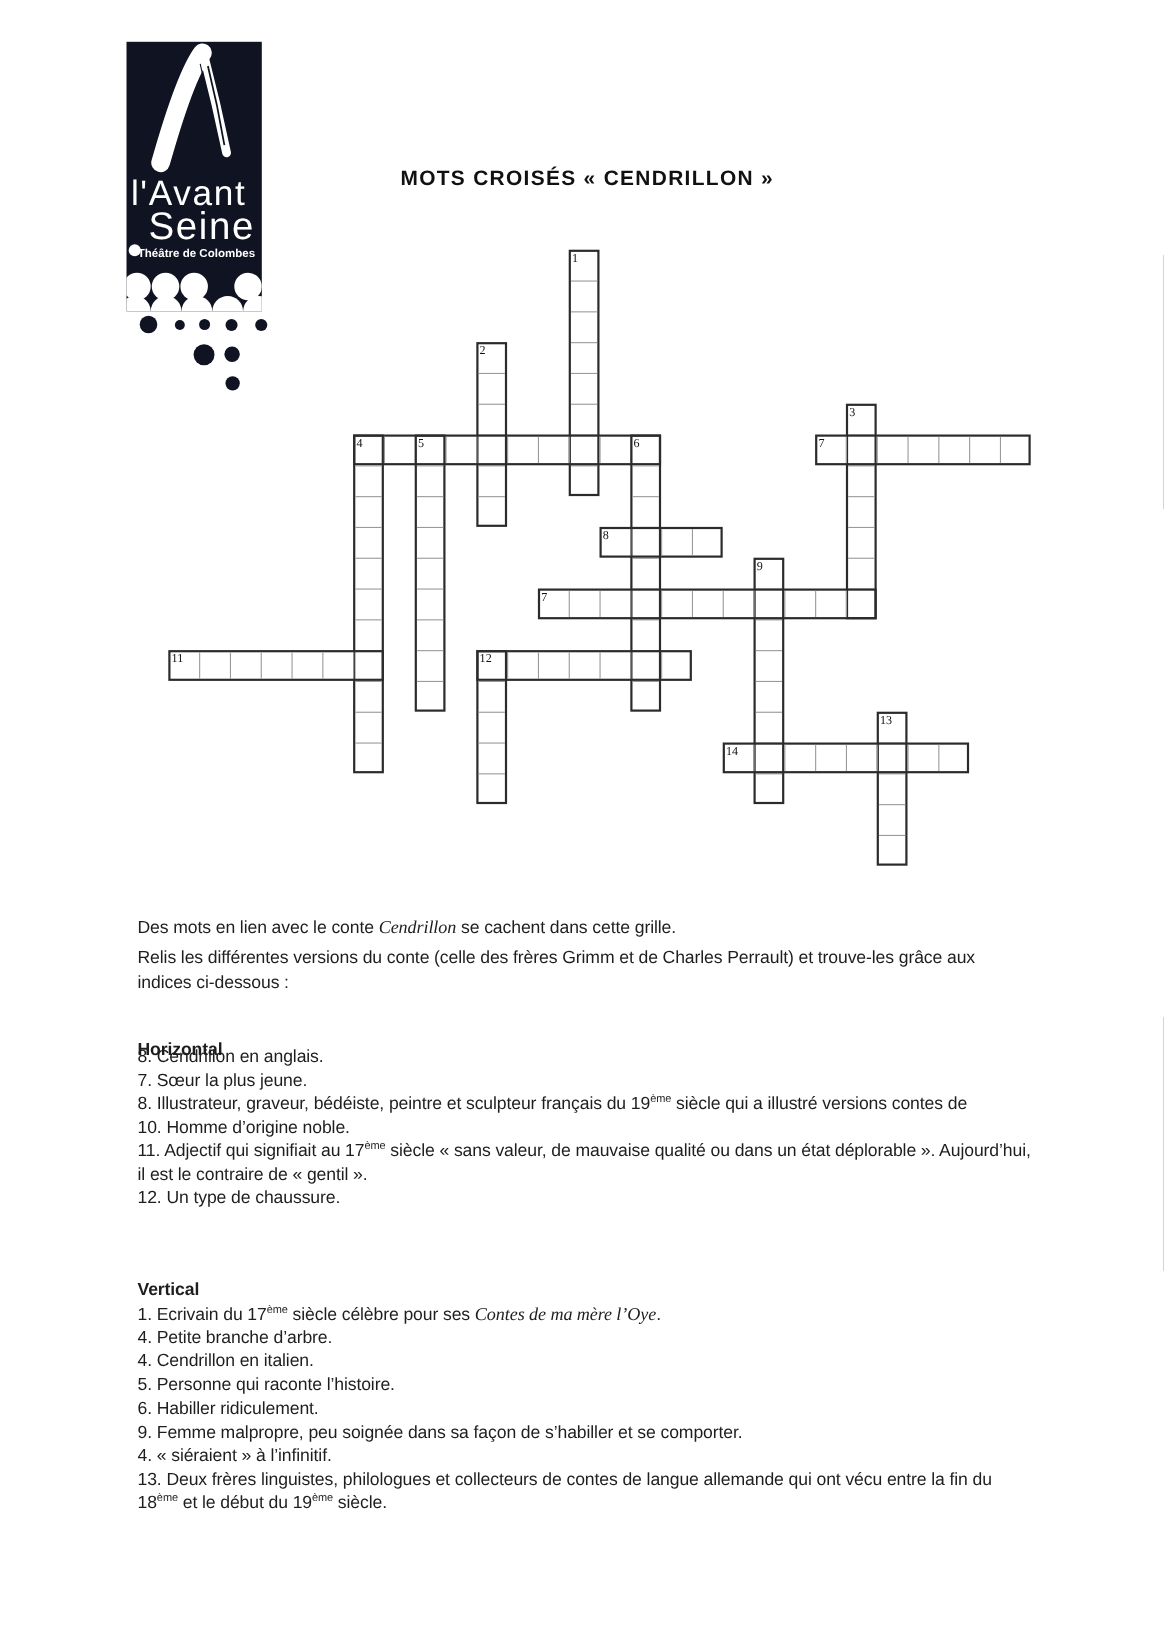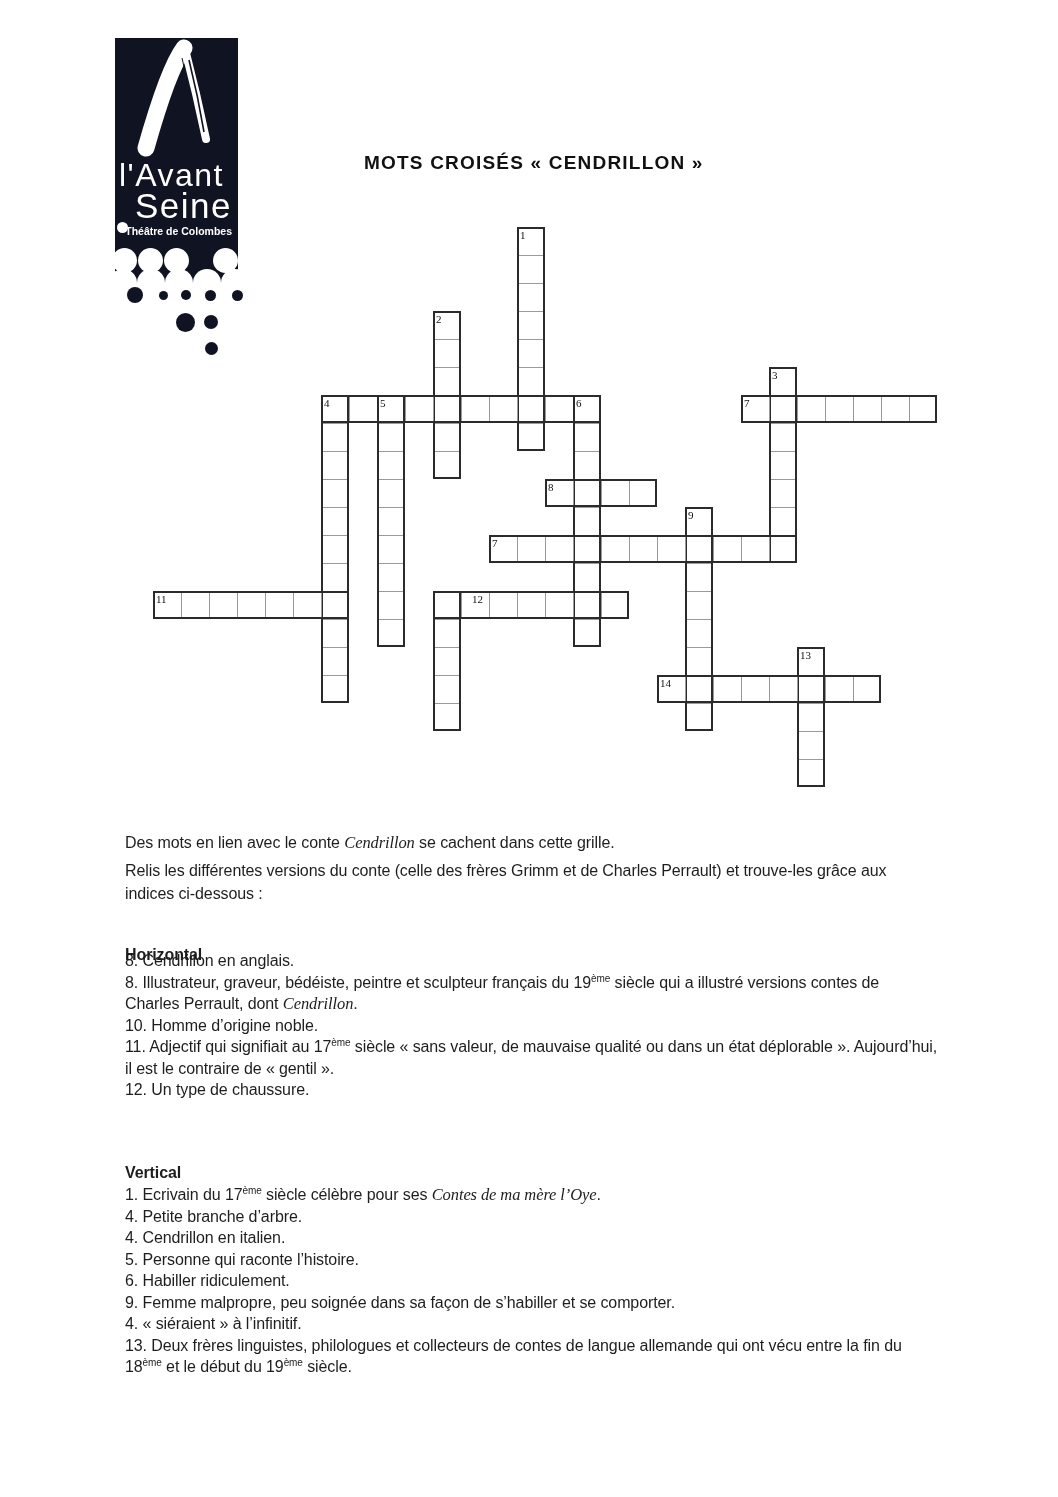--- a/index.html
+++ b/index.html
@@ -216,38 +216,38 @@
       <div class="cellnum" style="left: 283px; top: 87px;">2</div>
       <div class="cellnum" style="left: 619px; top: 143px;">3</div>
       <div class="cellnum" style="left: 171px; top: 171px;">4</div>
       <div class="cellnum" style="left: 227px; top: 171px;">5</div>
       <div class="cellnum" style="left: 423px; top: 171px;">6</div>
       <div class="cellnum" style="left: 591px; top: 171px;">7</div>
       <div class="cellnum" style="left: 395px; top: 255px;">8</div>
       <div class="cellnum" style="left: 535px; top: 283px;">9</div>
       <div class="cellnum" style="left: 339px; top: 311px;">7</div>
       <div class="cellnum" style="left: 3px; top: 367px;">11</div>
-      <div class="cellnum" style="left: 283px; top: 367px; padding-left: 36px;">12</div>
+      <div class="cellnum" style="left: 283px; top: 367px;">12</div>
       <div class="cellnum" style="left: 647px; top: 423px;">13</div>
       <div class="cellnum" style="left: 507px; top: 451px;">14</div>
     </div>
 
   <div class="tblock" style="top:859px" id="intro2">
       <div class="tline tall"><span>Relis les différentes versions du conte (celle des frères Grimm et de Charles Perrault) et trouve-les grâce aux</span></div>
       <div class="tline tall"><span>indices ci-dessous :</span></div>
     </div>
   <div class="tblock" style="top:832px" id="intro1">
       <div class="tline"><span>Des mots en lien avec le conte </span><span class="it">Cendrillon</span><span> se cachent dans cette grille.</span></div>
     </div>
 
   <div class="tblock thead tline" style="top:944px">Horizontal</div>
   <div class="tblock" style="top:950px" id="hclues">
       <div class="tline"><span>8. Cendrillon en anglais.</span></div>
+      <div class="tline"><span>7. Sœur la plus jeune.</span></div>
       <div class="tline"><span>8. Illustrateur, graveur, bédéiste, peintre et sculpteur français du 19</span><sup>ème</sup><span> siècle qui a illustré versions contes de</span></div>
-      <div class="tline"><span>Charles Perrault, dont </span><span class="it">Cendrillon</span><span>.</span></div>
       <div class="tline"><span>10. Homme d’origine noble.</span></div>
       <div class="tline"><span>11. Adjectif qui signifiait au 17</span><sup>ème</sup><span> siècle « sans valeur, de mauvaise qualité ou dans un état déplorable ». Aujourd’hui,</span></div>
       <div class="tline"><span>il est le contraire de « gentil ».</span></div>
       <div class="tline"><span>12. Un type de chaussure.</span></div>
     </div>
 
   <div class="tblock thead tline" style="top:1162px">Vertical</div>
   <div class="tblock" style="top:1184px" id="vclues">
       <div class="tline"><span>1. Ecrivain du 17</span><sup>ème</sup><span> siècle célèbre pour ses </span><span class="it">Contes de ma mère l’Oye</span><span>.</span></div>
       <div class="tline"><span>4. Petite branche d’arbre.</span></div>

